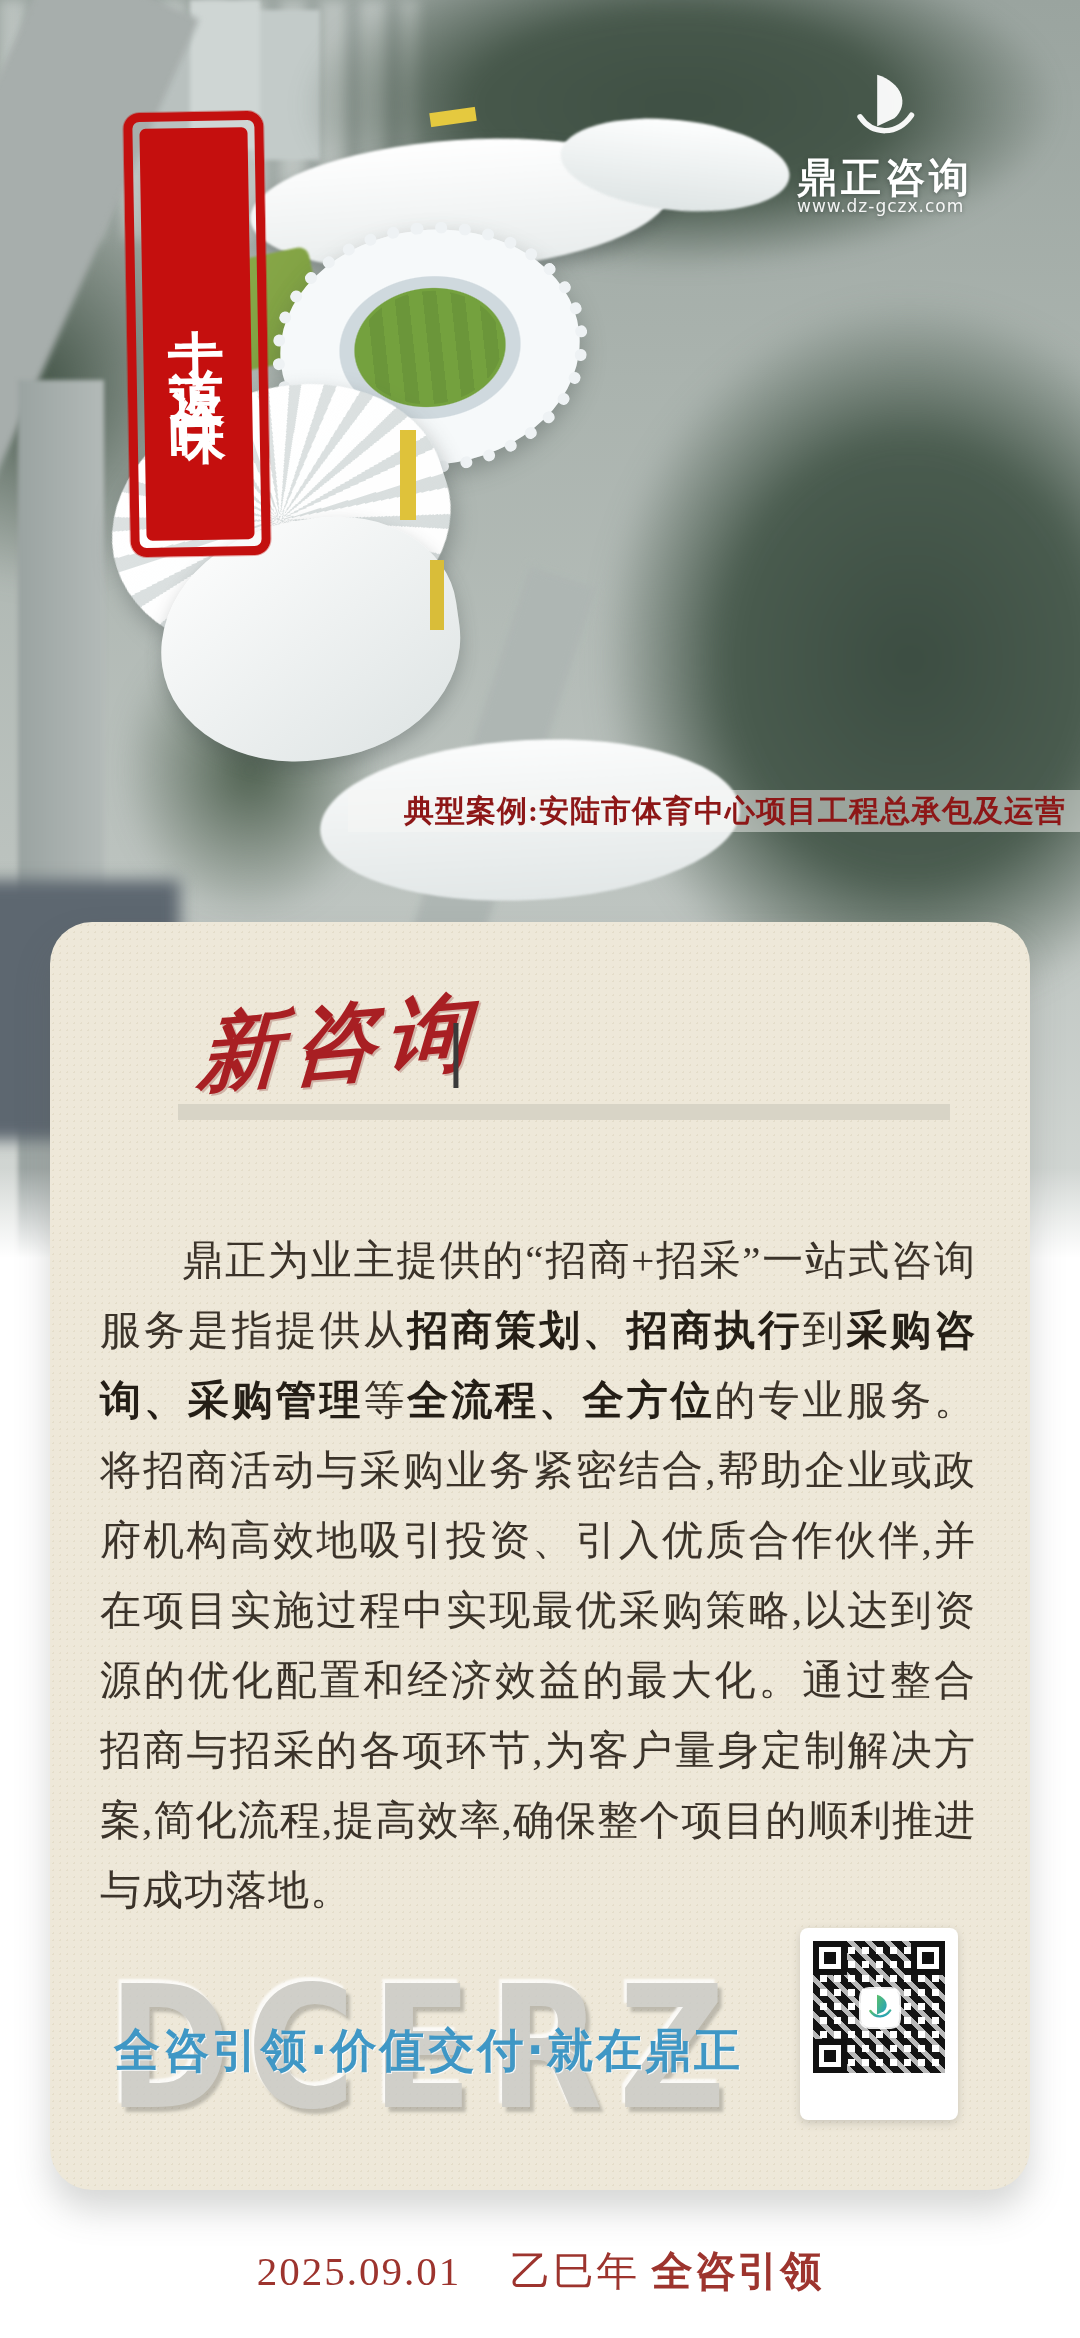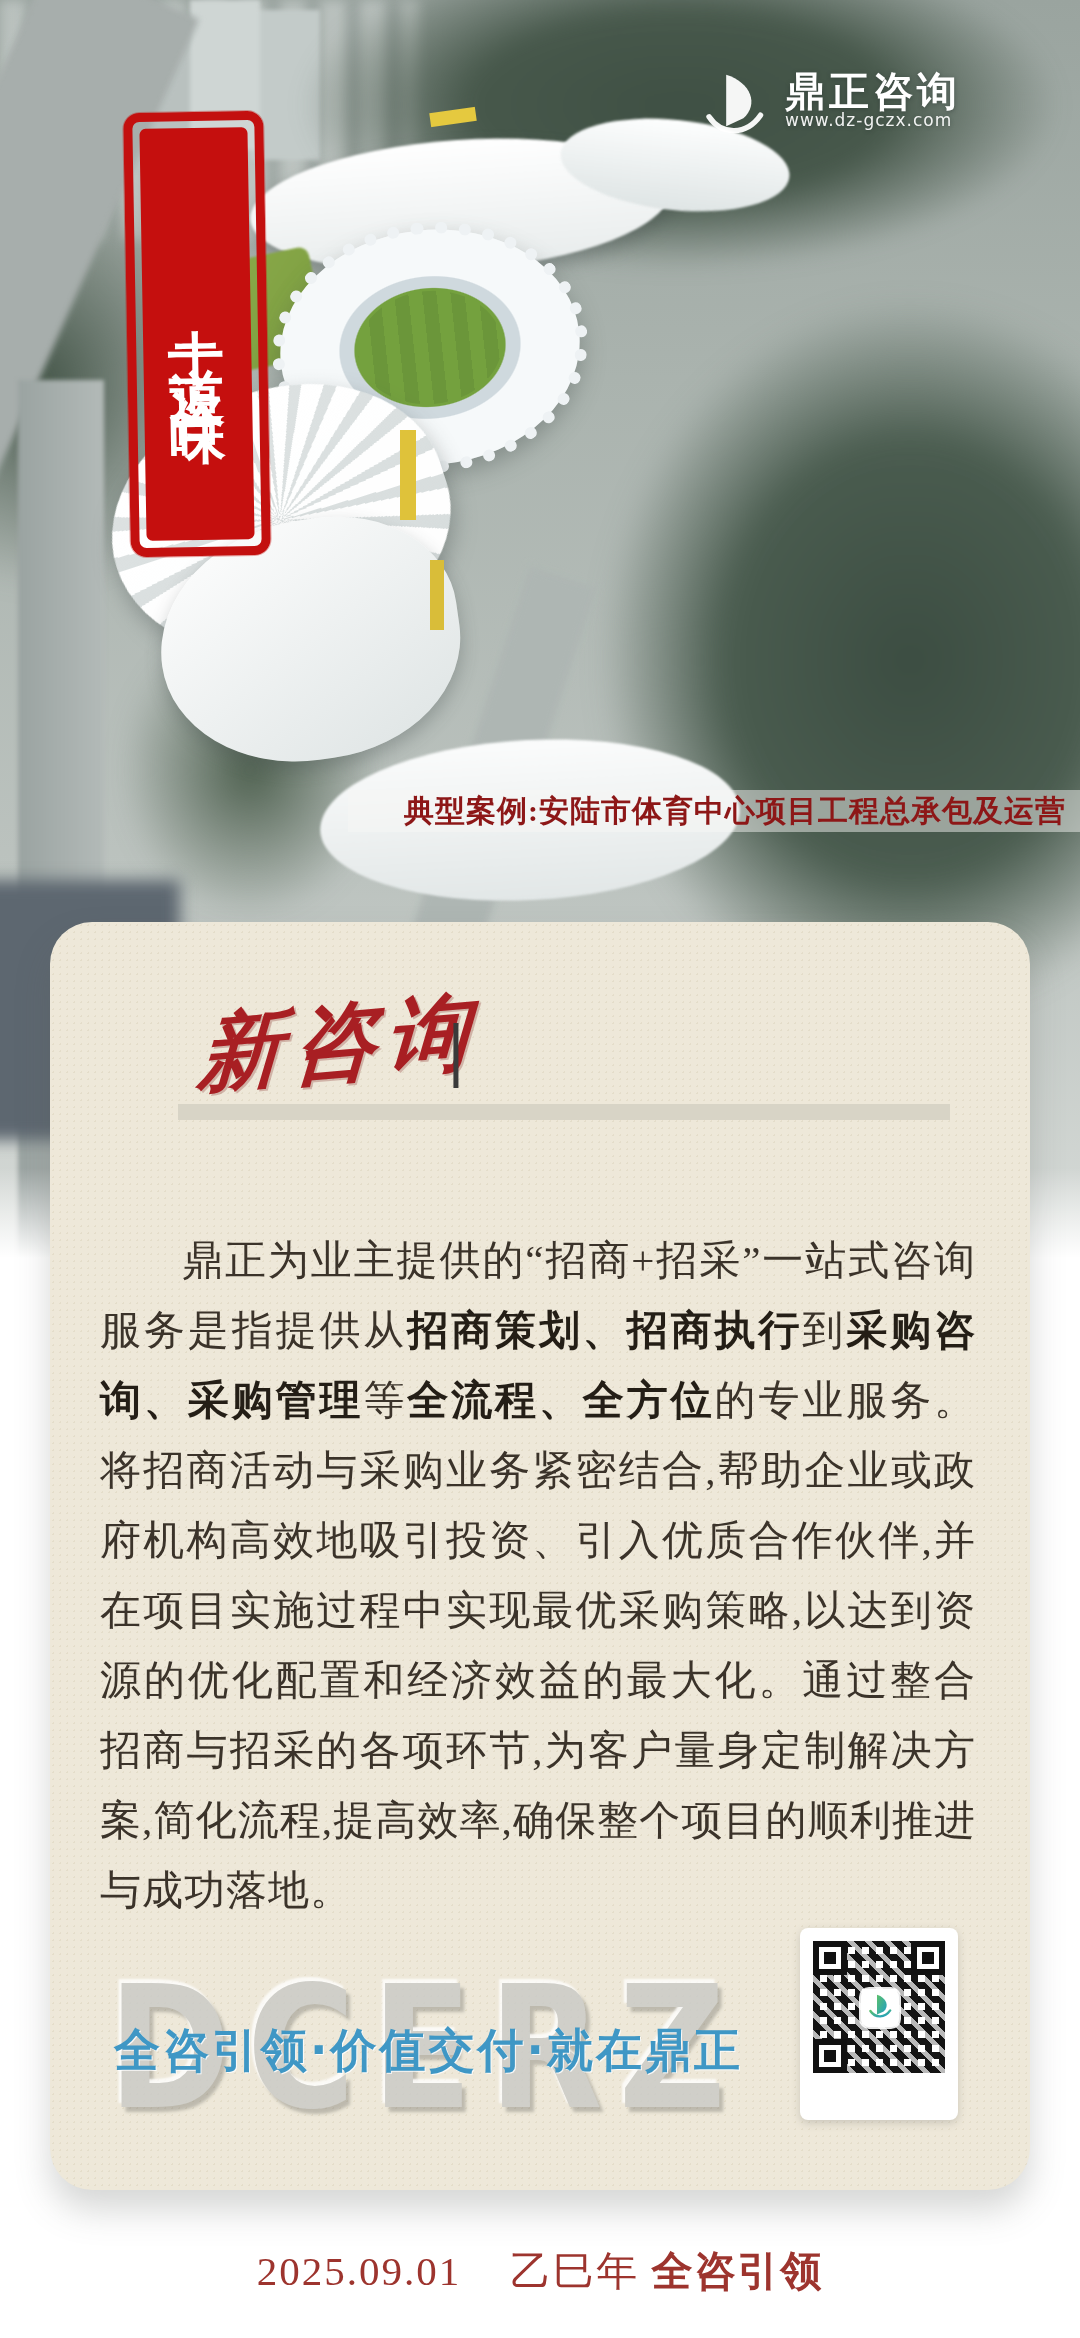--- a/index.html
+++ b/index.html
@@ -47,22 +47,22 @@
   .ph-fan2{left:160px;top:520px;width:300px;height:240px;border-radius:55% 45% 50% 50%;transform:rotate(-8deg);
           background:linear-gradient(150deg,#ffffff,#dde3e3);box-shadow:0 8px 18px rgba(60,70,68,.3);}
   .ph-roof3{left:320px;top:740px;width:420px;height:160px;border-radius:50%;transform:rotate(-3deg);
           background:linear-gradient(180deg,#fbfcfc,#e2e7e7);filter:blur(1px);}
   .ph-crane1{left:430px;top:110px;width:46px;height:14px;background:#e5c93f;transform:rotate(-8deg);filter:blur(.5px);}
   .ph-crane2{left:400px;top:430px;width:16px;height:90px;background:#dfc23a;filter:blur(.5px);}
   .ph-crane3{left:430px;top:560px;width:14px;height:70px;background:#d9bd39;filter:blur(.5px);}
   .ph-fade{left:0;bottom:0;width:100%;height:90px;background:linear-gradient(180deg,rgba(255,255,255,0),#ffffff);}
 
   
-  .logo{position:absolute;left:695px;top:70px;width:380px;display:flex;gap:12px;
-        color:#fff;text-shadow:0 1px 4px rgba(40,50,48,.5);}
+  .logo{position:absolute;left:695px;top:70px;width:380px;display:flex;align-items:center;gap:12px;
+        color:#fff;text-shadow:0 1px 4px rgba(40,50,48,.5);flex-direction:column;}
   .logo-icon{width:78px;height:74px;flex:0 0 auto;}
   .logo-texts{display:flex;flex-direction:column;line-height:1.05;}
   .logo-name{font-size:40px;font-weight:bold;letter-spacing:4px;font-family:"DejaVu Sans","Liberation Sans",sans-serif;}
   .logo-site{font-size:17px;letter-spacing:1px;opacity:.92;font-family:"DejaVu Sans","Liberation Sans",sans-serif;}
 
   
   .seal{position:absolute;left:127px;top:112px;width:122px;height:426px;border:9px solid #c3100f;
         border-radius:16px;transform:rotate(-1deg);box-shadow:0 0 0 1px rgba(195,16,15,.35);}
   .seal-inner{position:absolute;inset:7px;background:#c50f0e;border-radius:6px;
         display:flex;align-items:center;justify-content:center;}

